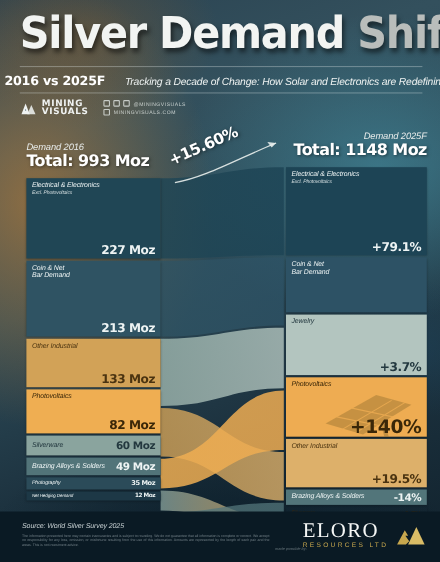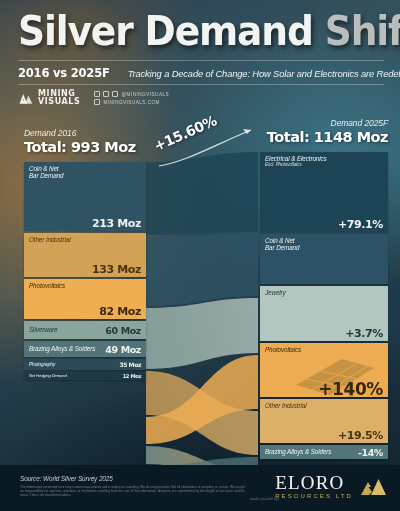--- a/index.html
+++ b/index.html
@@ -44,21 +44,21 @@
     transform: scaleX(0.94);
     transform-origin: left center;
   }
   .title .dim { color: #b9bdbb; }
 
   .rule { position: absolute; left: 18px; right: 16px; height: 1px; background: rgba(230,235,235,0.32); }
   .rule.top { top: 60px; }
   .rule.bot { top: 84px; }
 
   .subrow {
-    position: absolute; left: 18px; right: 16px; top: 63px; height: 20px;
+    position: absolute; left: 4px; right: 16px; top: 63px; height: 20px;
     display: flex; align-items: center; gap: 9px;
   }
   .years {
     font-family: "DejaVu Sans", sans-serif;
     font-weight: 700; font-size: 11.5px; color: #ffffff;
     letter-spacing: -0.2px; white-space: nowrap;
   }
   .vdiv { width: 1px; height: 15px; background: rgba(230,235,235,0.4); }
   .tagline {
     font-style: italic; font-size: 9.4px; color: #eef2f1; white-space: nowrap;
@@ -289,20 +289,27 @@
       <div class="yr">Demand 2016</div>
       <div class="tot">Total: 993 Moz</div>
     </div>
 
     <div class="colhead right">
       <div class="yr">Demand 2025F</div>
       <div class="tot">Total: 1148 Moz</div>
     </div>
 
     <div class="bars left" id="leftBars">
+        <div class="bar left dark" style="height: 73px; background: rgb(32, 70, 85);">
+          <div>
+            <div class="lbl">Electrical &amp; Electronics</div>
+            <div class="lbl sub">Excl. Photovoltaics</div>
+          </div>
+          <div class="val">227 Moz</div>
+        </div>
         <div class="bar left dark" style="height: 69px; background: rgb(47, 83, 99);">
           <div>
             <div class="lbl">Coin &amp; Net<br>Bar Demand</div>
           </div>
           <div class="val">213 Moz</div>
         </div>
         <div class="bar left tan" style="height: 44px; background: rgb(210, 162, 87);">
           <div>
             <div class="lbl">Other Industrial</div>
           </div>

